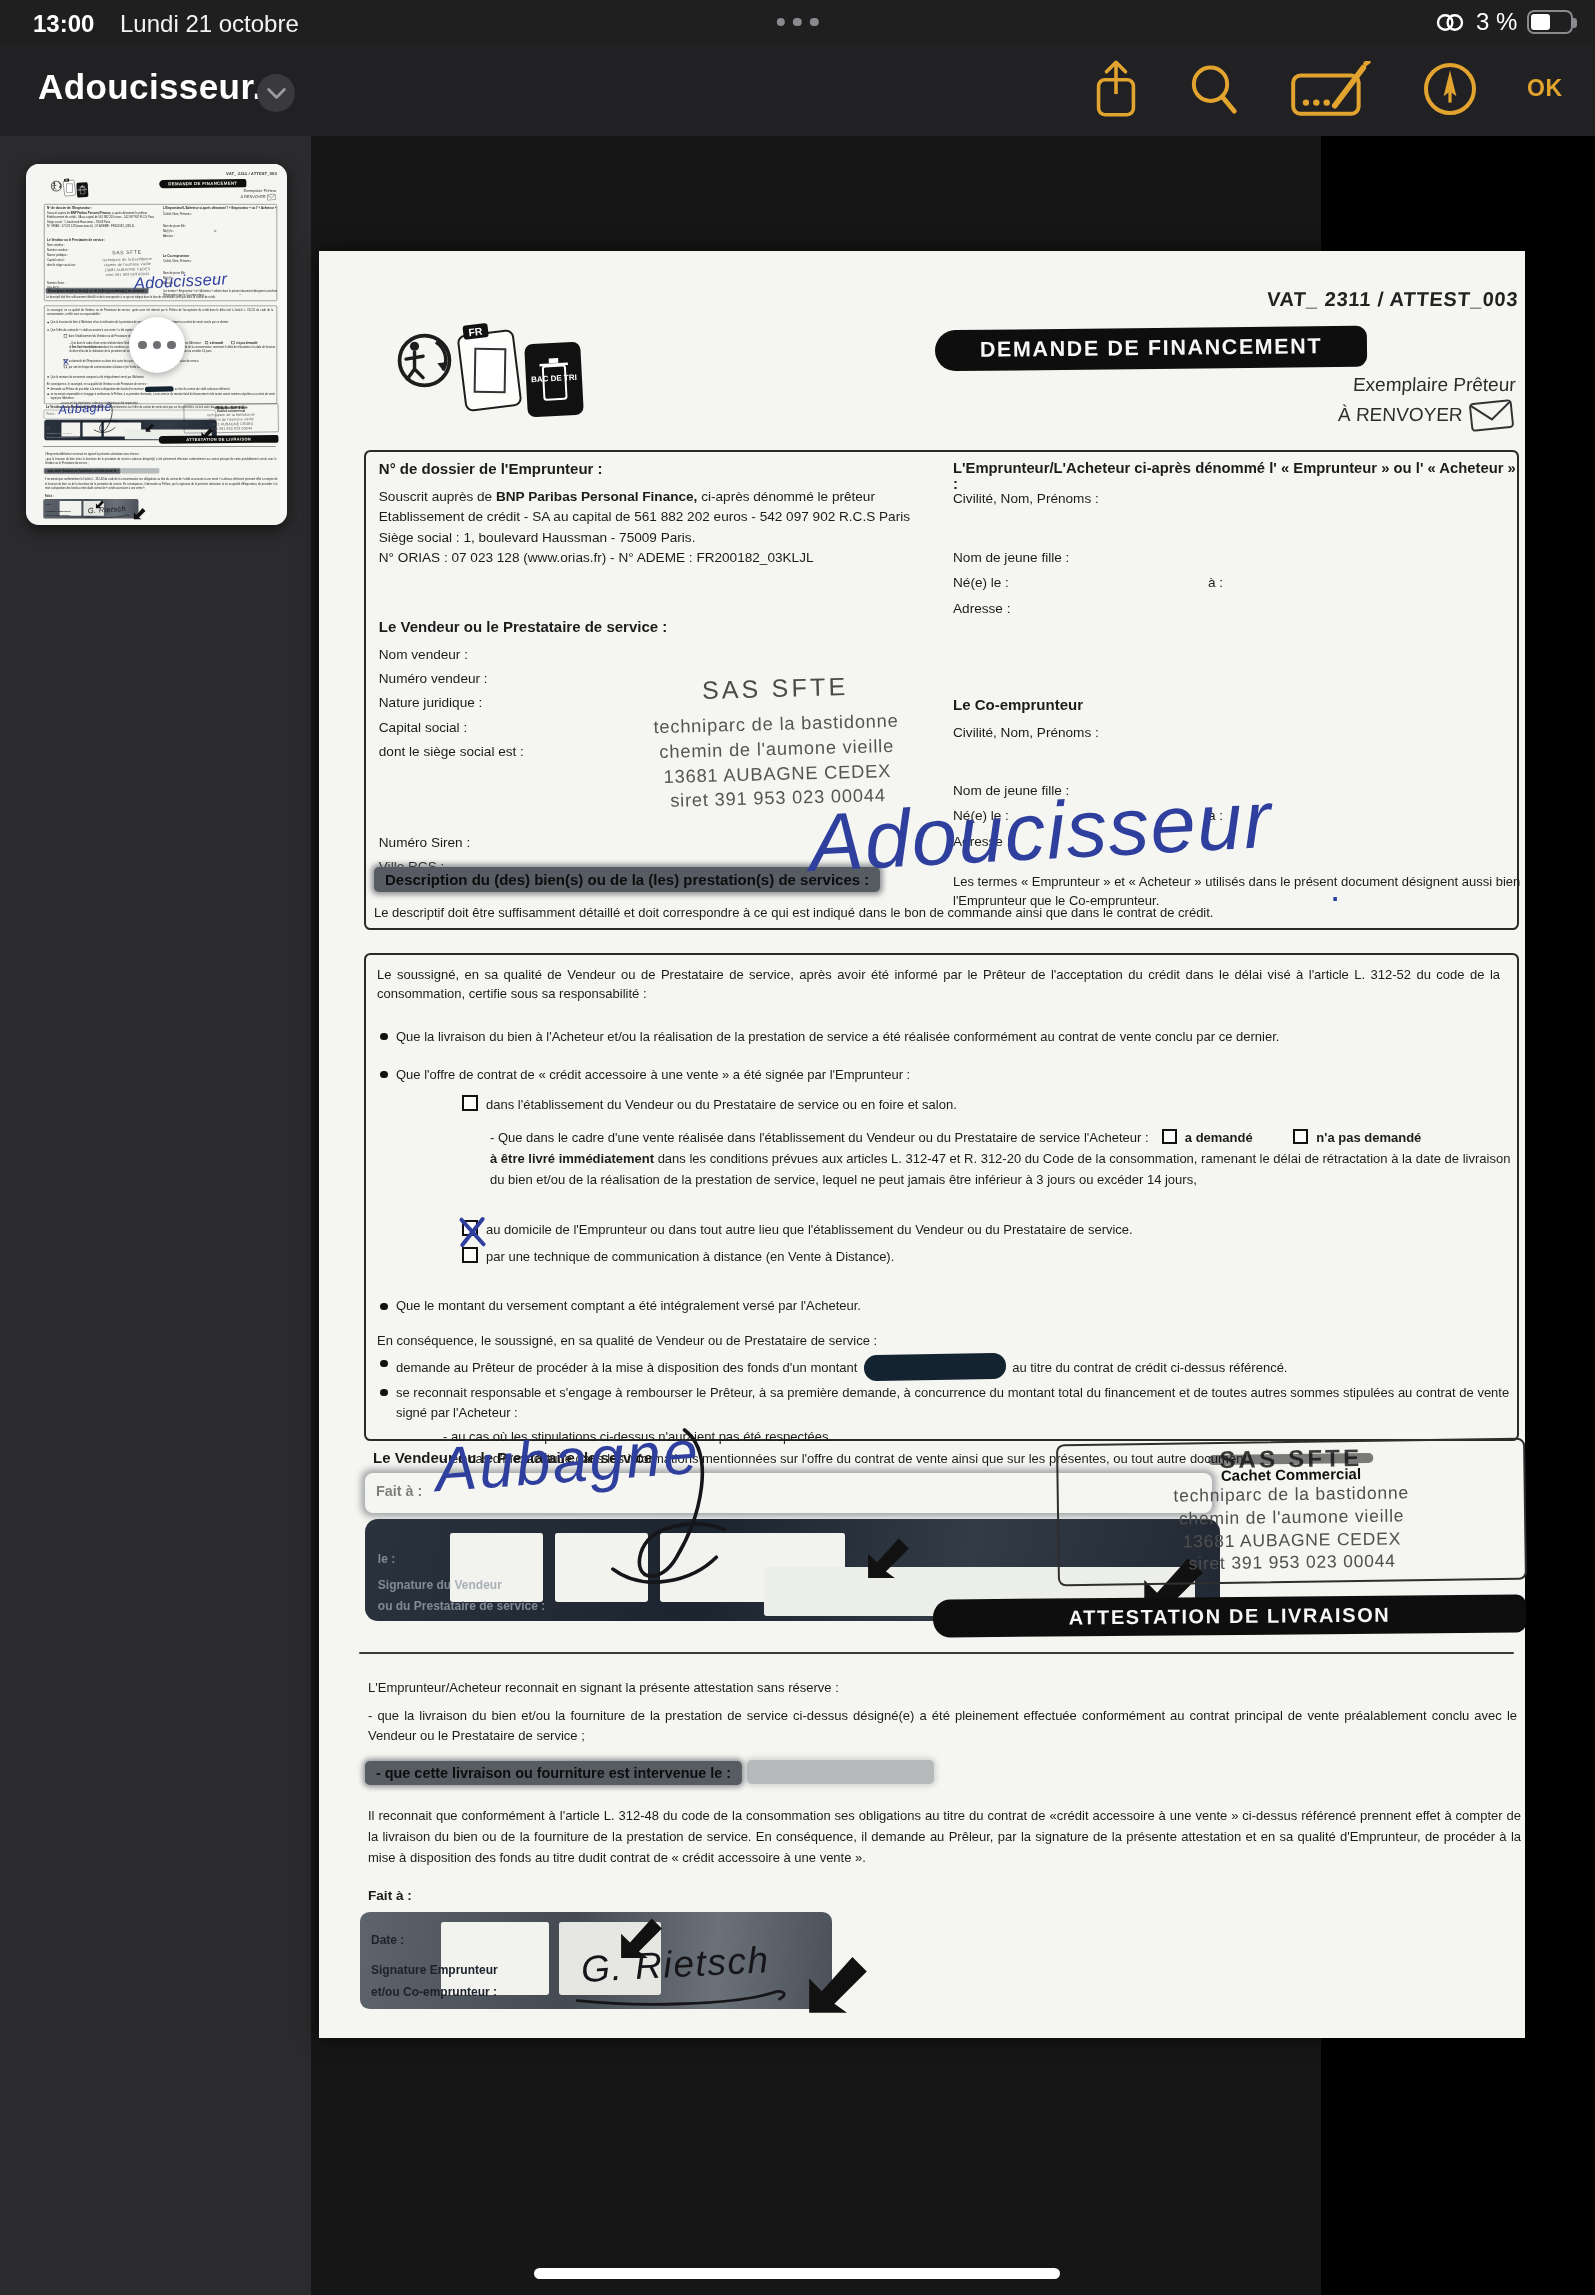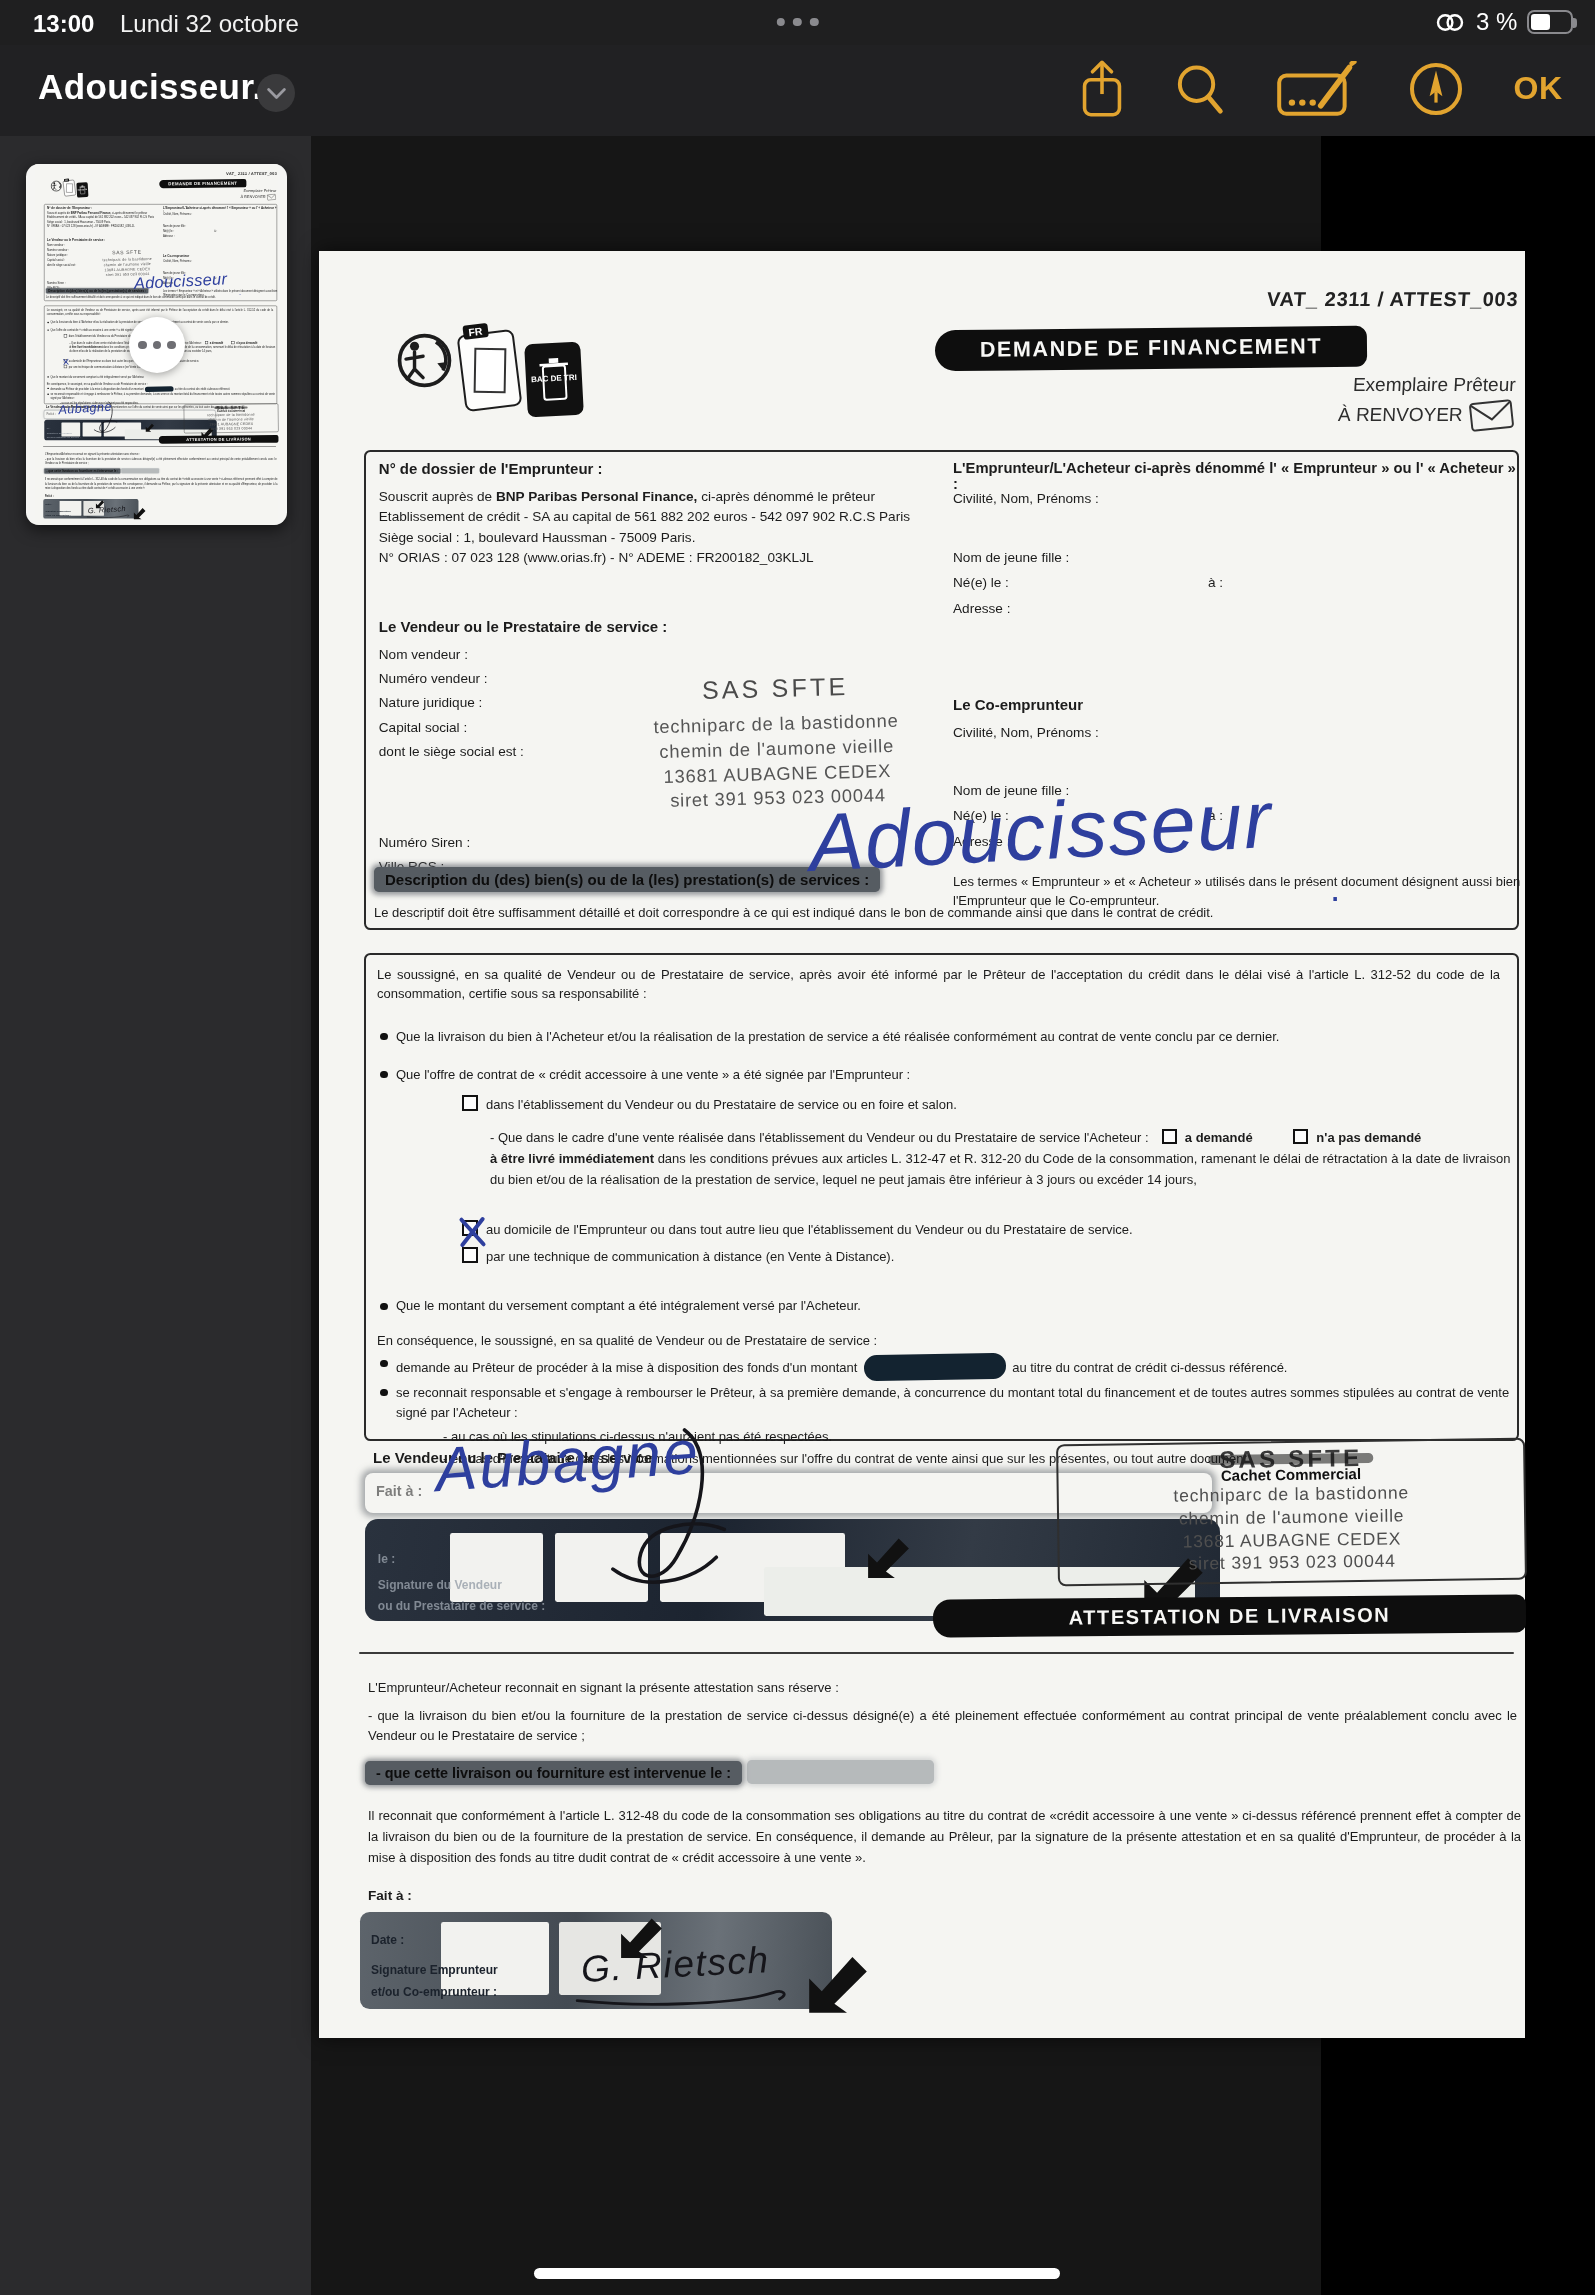--- a/index.html
+++ b/index.html
@@ -15,21 +15,21 @@
   .sb-right { position:absolute; right:22px; top:8px; display:flex; align-items:center; gap:9.6px; }
   .sb-batt-pct { font-size:24px; color:#fff; }
   .battery { position:relative; width:46px; height:24px; border:2px solid #8a8a8e; border-radius:7.2px; }
   .battery .fill { position:absolute; left:2.4px; top:2.4px; bottom:2.4px; width:19px; background:#fff; border-radius:3.2px; }
   .battery .nub { position:absolute; right:-6.4px; top:6.4px; width:4px; height:9.6px; background:#8a8a8e; border-radius:0 3.2px 3.2px 0; }
 
   #toolbar { position:absolute; left:0; top:45px; width:1595px; height:91px; background:#212123; }
   .tb-title { position:absolute; left:38px; top:22px; font-size:35px; font-weight:700; color:#fff; letter-spacing:0.4px; }
   .tb-chevron { position:absolute; left:257px; top:29px; width:38px; height:38px; border-radius:50%; background:#3a3a3c; display:flex; align-items:center; justify-content:center; }
   .tb-icons { position:absolute; right:32px; top:14.4px; display:flex; align-items:center; gap:49px; }
-  .tb-ok { font-size:32px; font-weight:800; color:#e2a42f; letter-spacing:0.8px; }
+  .tb-ok { font-size:23px; font-weight:800; color:#e2a42f; letter-spacing:0.8px; }
 
   
   #sidebar { position:absolute; left:0; top:136px; width:311px; height:2160px; background:#2b2b2d; }
   #thumb-card { position:absolute; left:26px; top:28px; width:261px; height:361px; background:#f5f5f3; border-radius:12.8px; overflow:hidden; box-shadow:0 4.8px 14.4px rgba(0,0,0,.55); }
   #thumb-scale { position:absolute; left:8.8px; top:0; width:1206px; height:1787px; transform:scale(0.2017); transform-origin:top left; }
   #thumb-more { position:absolute; left:103px; top:153px; width:56px; height:56px; border-radius:50%; background:#fff; box-shadow:0 1.6px 8px rgba(0,0,0,.35); display:flex; align-items:center; justify-content:center; gap:5.6px; }
   #thumb-more i { width:8.8px; height:8.8px; border-radius:50%; background:#6e6e73; }
 
   
   .doc-page { position:absolute; left:0; top:0; width:1206px; height:1787px; background:#f5f5f2; color:#1c1c1c; }
@@ -97,21 +97,21 @@
   #home-indicator { position:absolute; left:534px; top:2268px; width:526px; height:11px; border-radius:6.4px; background:#fff; }
   svg { display:block; }
 </style>
 </head>
 <body>
 
 <div id="screen">
 
   <div id="statusbar">
     <span class="sb-time">13:00</span>
-    <span class="sb-date">Lundi 32 octobre</span>
+    <span class="sb-date">Lundi 21 octobre</span>
     <div class="sb-dots">
         <i></i>
         <i></i>
         <i></i>
       </div>
     <div class="sb-right">
       <span>
         <svg width="32" height="21" viewBox="0 0 40 26">
             <circle cx="14" cy="13" r="9" fill="none" stroke="#fff" stroke-width="3"></circle>
             <circle cx="26" cy="13" r="9" fill="none" stroke="#fff" stroke-width="3"></circle>

